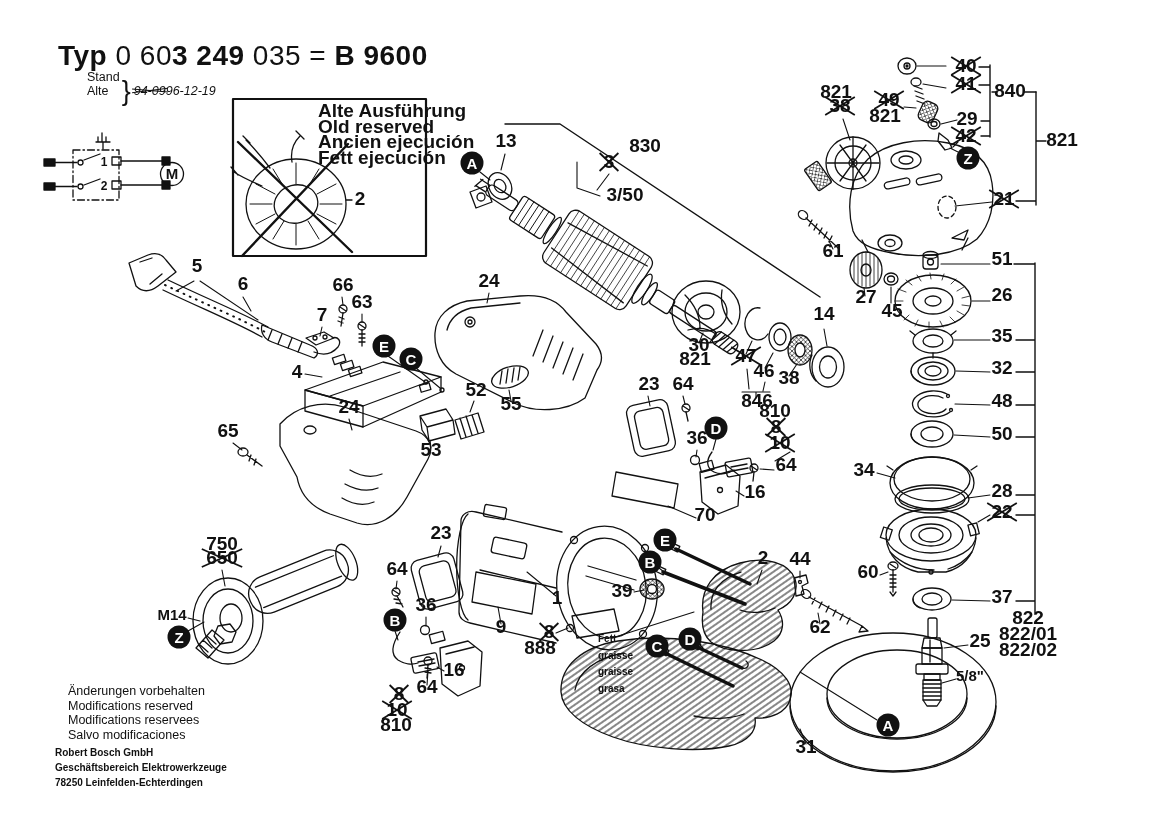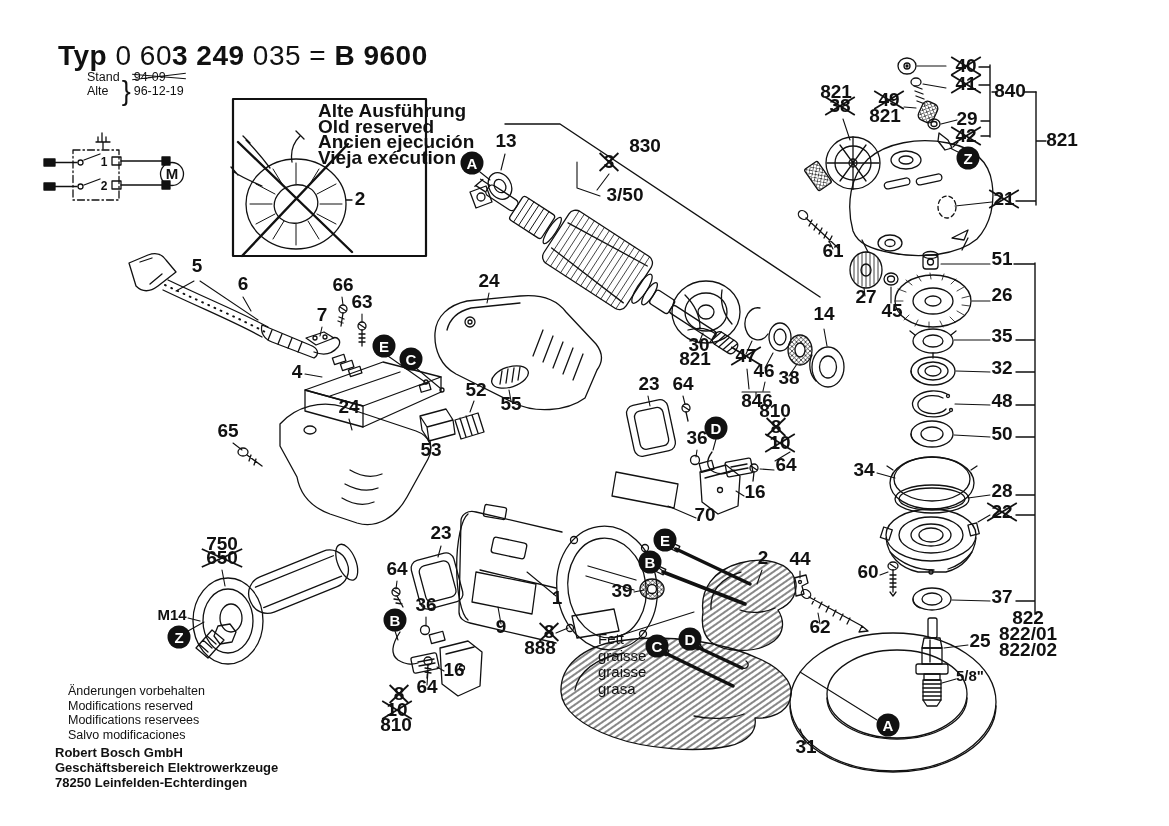--- a/index.html
+++ b/index.html
@@ -10,30 +10,30 @@
   .plabel{font-weight:bold;font-size:19px;fill:#111;text-anchor:middle;}
   .plabel.small{font-size:15px;}
   .plabel.tiny{font-size:12px;font-weight:bold;}
   .mletter{font-weight:bold;font-size:15px;fill:#fff;text-anchor:middle;}
   .hud{position:absolute;}
   #typ-line{left:58px;top:40px;font-size:28px;letter-spacing:.5px;}
   #typ-line .b{font-weight:bold;}
   .si{left:55px;top:70px;display:flex;align-items:flex-end;font-size:12.5px;line-height:14px;margin-left:32px;}
   .si .lab{display:flex;flex-direction:column;}
   .si .brace{font-size:27px;font-weight:300;margin:0 3px 0 2px;transform:scaleY(1.05);}
-  .si .val{display:flex;flex-direction:column;}
+  .si .val{display:flex;flex-direction:row;font-style:italic;}
   .crossedtxt{position:relative;display:inline-block;}
   .crossedtxt::before,.crossedtxt::after{content:"";position:absolute;left:-2px;right:-2px;top:46%;
       border-top:1.6px solid #111;}
   .crossedtxt::before{transform:rotate(-7deg);}
   .crossedtxt::after{transform:rotate(5deg);}
   #oldbox-text{left:318px;top:103px;font-size:19px;font-weight:bold;line-height:15.5px;}
-  #grease-note{left:598px;top:631px;font-size:15px;font-weight:normal;line-height:16.5px;}
+  #grease-note{left:598px;top:631px;font-size:10px;font-weight:bold;line-height:16.5px;}
   #footer-block{left:68px;top:684px;font-size:12.5px;line-height:14.5px;}
-  #footer-company{left:55px;top:745px;font-size:13px;font-weight:bold;line-height:15px;}
+  #footer-company{left:55px;top:745px;font-size:10px;font-weight:bold;line-height:15px;}
 </style>
 </head>
 <body>
 
 <div class="stage">
 
 <svg id="diagram" width="1169" height="826" viewBox="0 0 1169 826">
   <defs>
     <pattern id="coilhatch" width="5" height="5" patternUnits="userSpaceOnUse" patternTransform="rotate(55)">
       <line x1="2" y1="0" x2="2" y2="5" stroke="#111" stroke-width="1"></line>
@@ -774,21 +774,21 @@
   <div class="val">
     <span class="crossedtxt">94-09</span>
     <span>96-12-19</span>
   </div>
 </div>
 
 <div class="hud" id="oldbox-text">
       <div>Alte Ausführung</div>
       <div>Old reserved</div>
       <div>Ancien ejecución</div>
-      <div>Vieja exécution</div>
+      <div>Fett ejecución</div>
     </div>
 
 <div class="hud" id="grease-note">
       <div>Fett</div>
       <div>graisse</div>
       <div>graisse</div>
       <div>grasa</div>
     </div>
 
 <div class="hud" id="footer-block">

